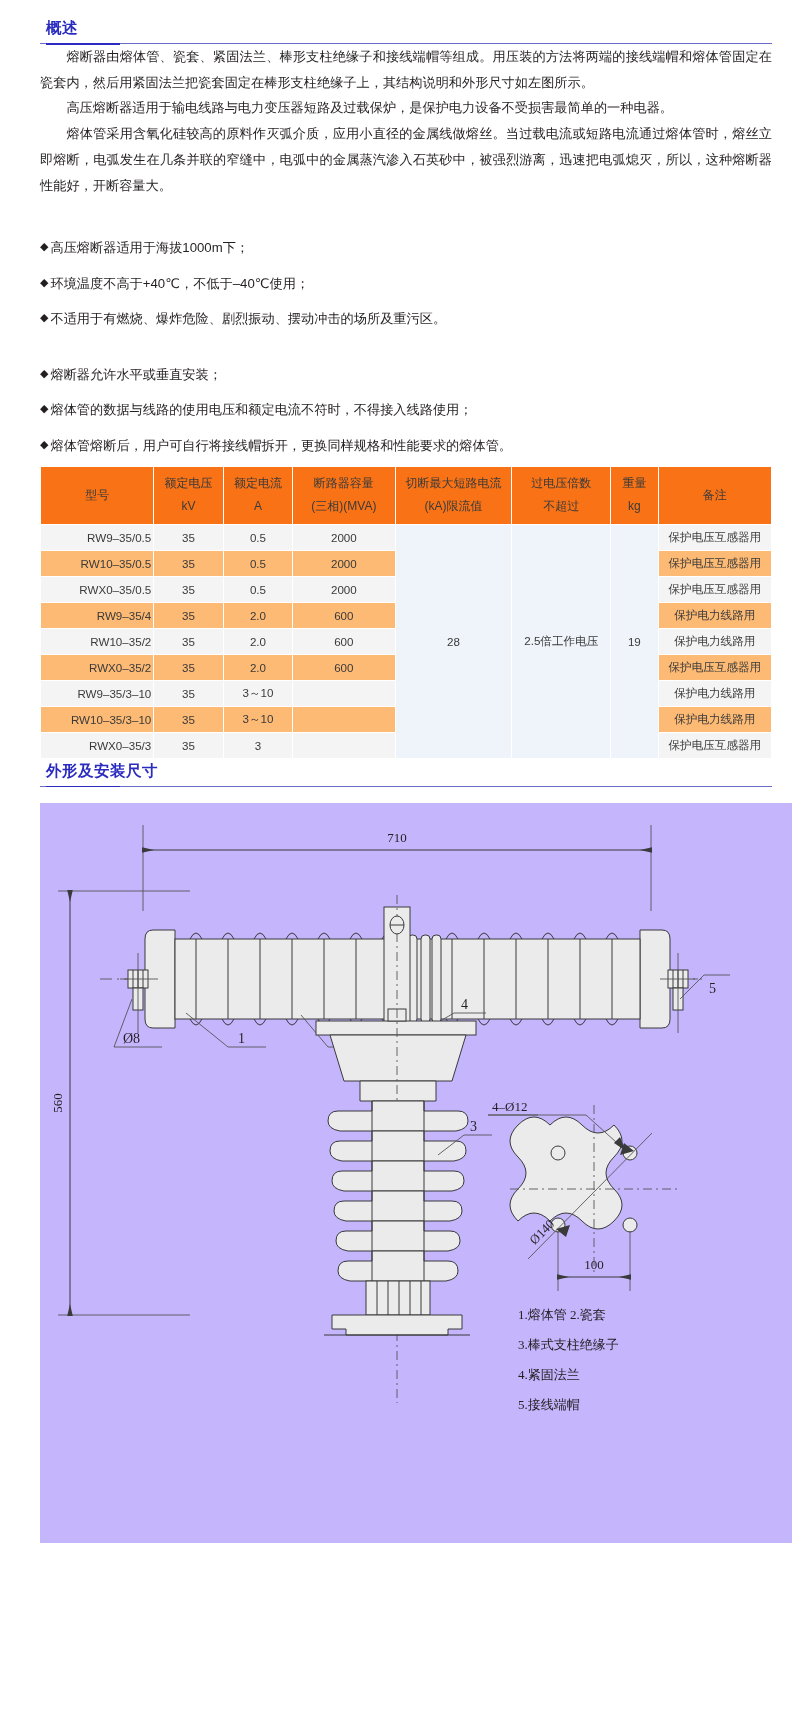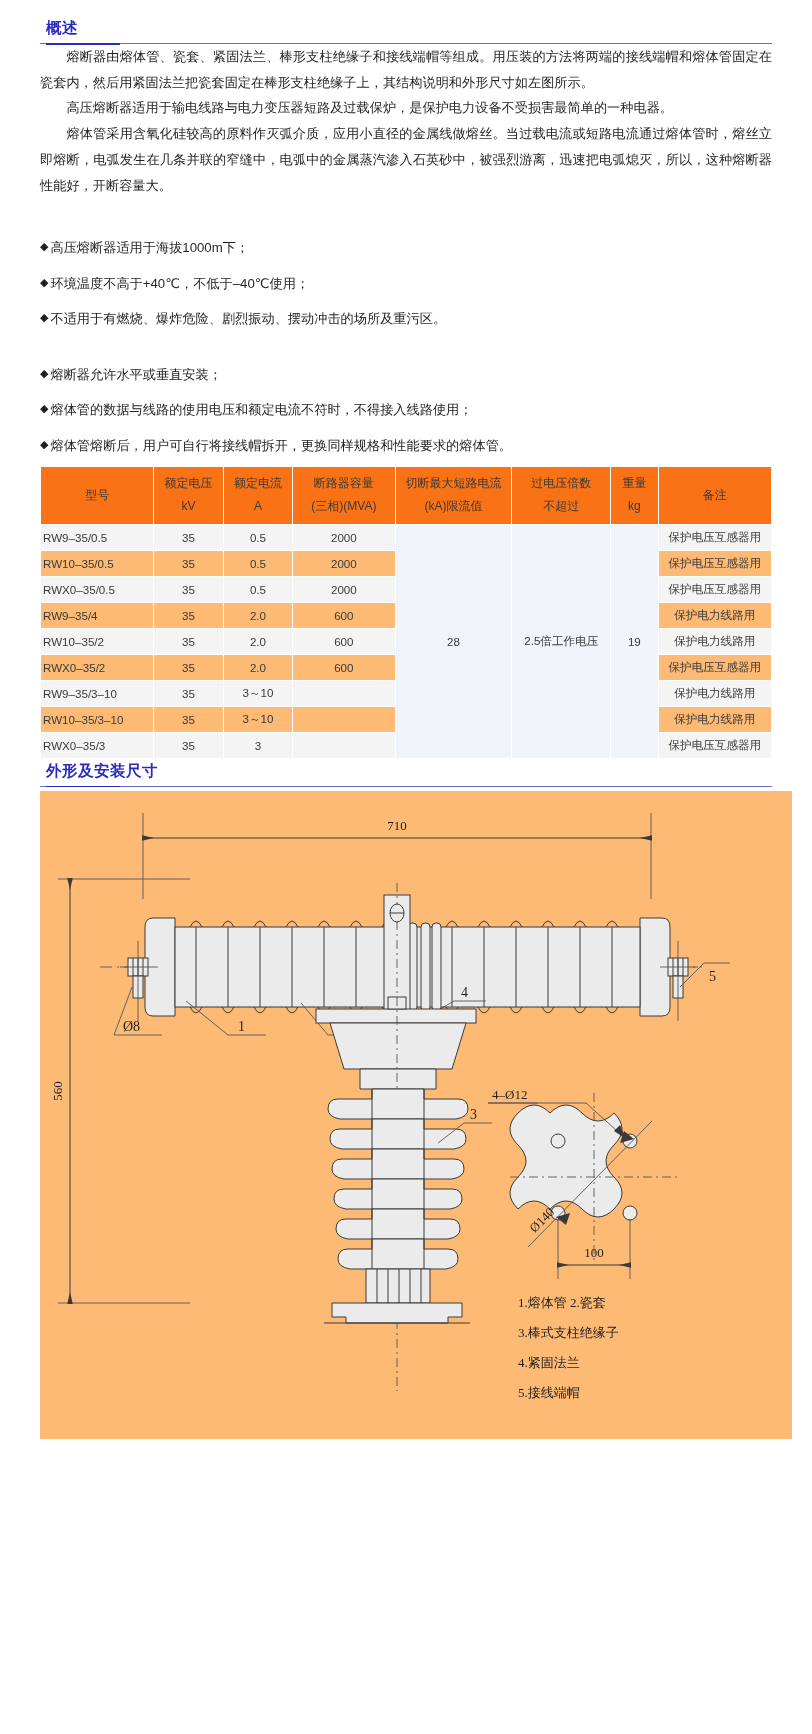--- a/index.html
+++ b/index.html
@@ -92,30 +92,30 @@
     background: #f97316;
     color: #3a3a3a;
     font-size: 12px;
     line-height: 1.65;
     padding: 7px 2px;
     text-align: center;
   }
   table.spec tbody tr.odd td { background: #f4f4f4; }
   table.spec tbody tr.even td { background: #fdba74; }
   table.spec td.cmid { background: #eef4fa !important; }
-  table.spec td.model { text-align: left; }
+  table.spec td.model { text-align: right; }
   .hdr-2line span { display: block; }
   .hdr-2line .l1 { margin-bottom: 3px; }
 
   
   .drawing-wrap {
-    margin-top: 4px;
+    margin-top: 16px;
     width: 752px;
-    height: 648px;
-    background: #fdba74;
+    height: 740px;
+    background: #c4b5fd;
     position: relative;
   }
   .drawing-wrap svg { display: block; }
   .legend-txt {
     font-family: "Liberation Serif", "DejaVu Serif", serif;
     font-size: 13px;
     fill: #231f20;
   }
   .dim-txt {
     font-family: "Liberation Serif", "DejaVu Serif", serif;

